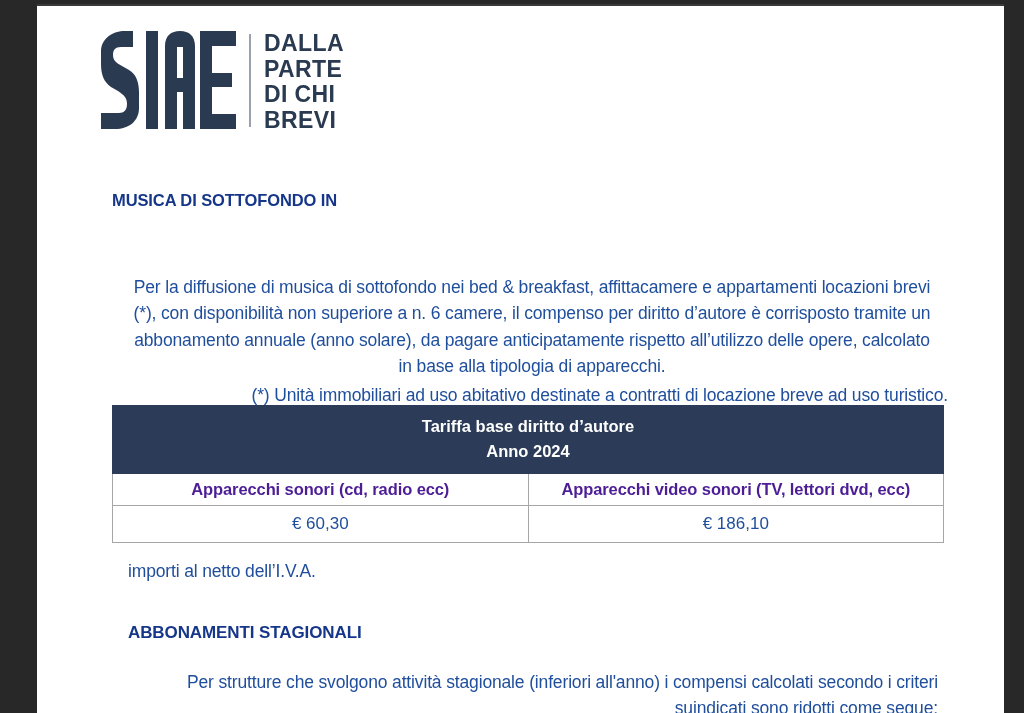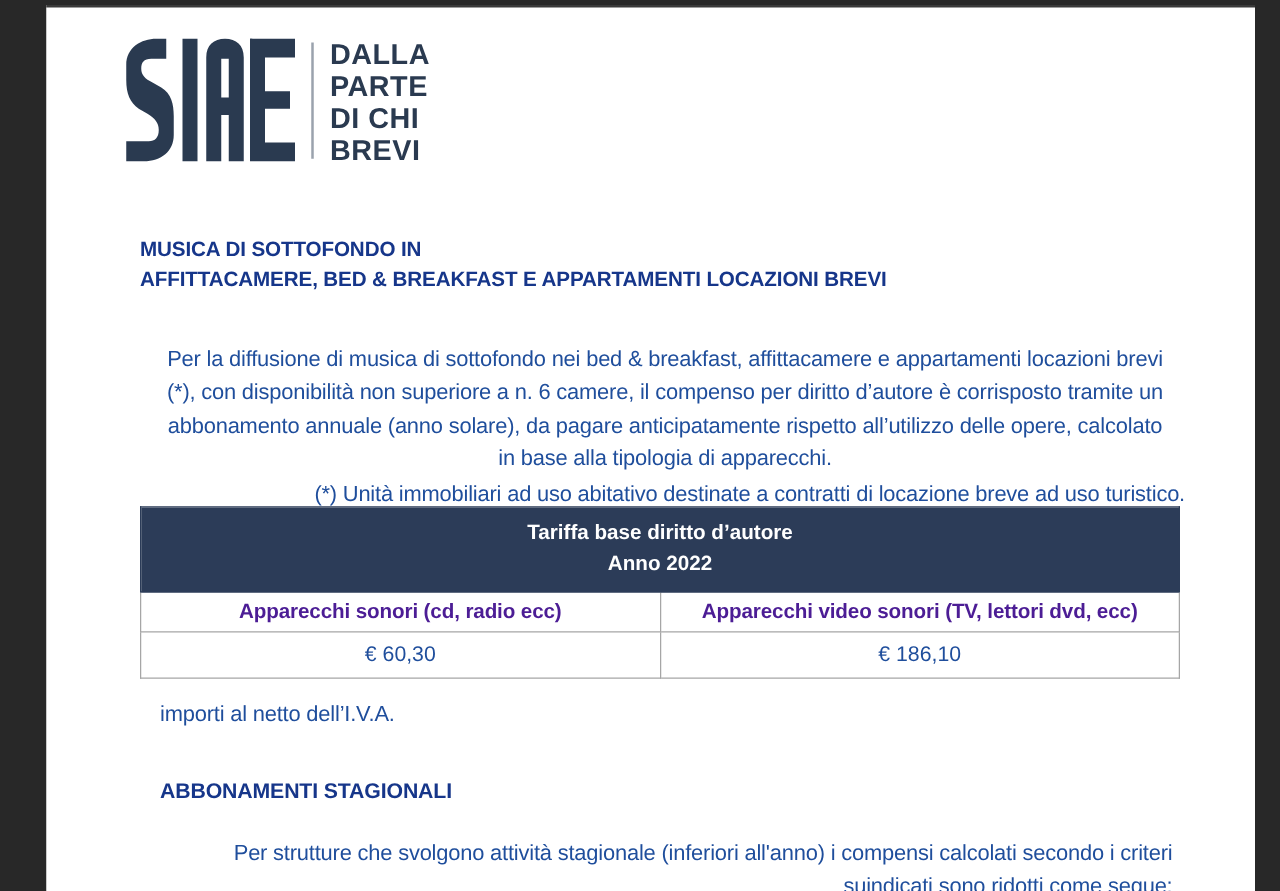--- a/index.html
+++ b/index.html
@@ -195,33 +195,32 @@
       <div id="logo-tagline">
         <span>DALLA</span>
         <span>PARTE</span>
         <span>DI CHI</span>
         <span>BREVI</span>
       </div>
     </div>
 
     <div id="doc-title">
       <div>MUSICA DI SOTTOFONDO IN</div>
-      <div>AFFITTACAMERE, BED &amp; BREAKFAST E APPARTAMENTI LOCAZIONI BREVI</div>
     </div>
 
     <p class="body-text" id="intro-paragraph">Per la diffusione di musica di sottofondo nei bed &amp; breakfast, affittacamere e appartamenti locazioni brevi (*), con disponibilità non superiore a n. 6 camere, il compenso per diritto d’autore è corrisposto tramite un abbonamento annuale (anno solare), da pagare anticipatamente rispetto all’utilizzo delle opere, calcolato in base alla tipologia di apparecchi.</p>
 
     <p class="body-text" id="footnote-paragraph">(*) Unità immobiliari ad uso abitativo destinate a contratti di locazione breve ad uso turistico.</p>
 
     <table id="tariff-table">
       <tbody>
         <tr>
           <td class="tbl-banner" colspan="2">
             <div>Tariffa base diritto d’autore</div>
-            <div>Anno 2022</div>
+            <div>Anno 2024</div>
           </td>
         </tr>
         <tr>
           <td class="tbl-colhead" style="width:402px">Apparecchi sonori (cd, radio ecc)</td>
           <td class="tbl-colhead" style="width:430px">Apparecchi video sonori (TV, lettori dvd, ecc)</td>
         </tr>
         <tr>
           <td class="tbl-value">€ 60,30</td>
           <td class="tbl-value">€ 186,10</td>
         </tr>

